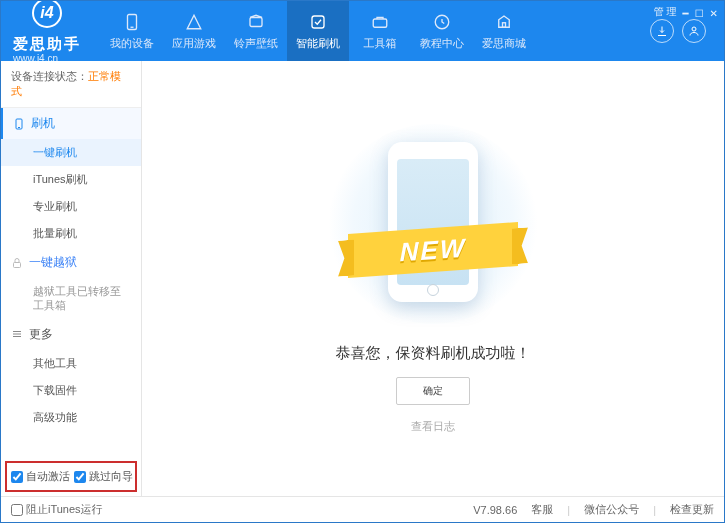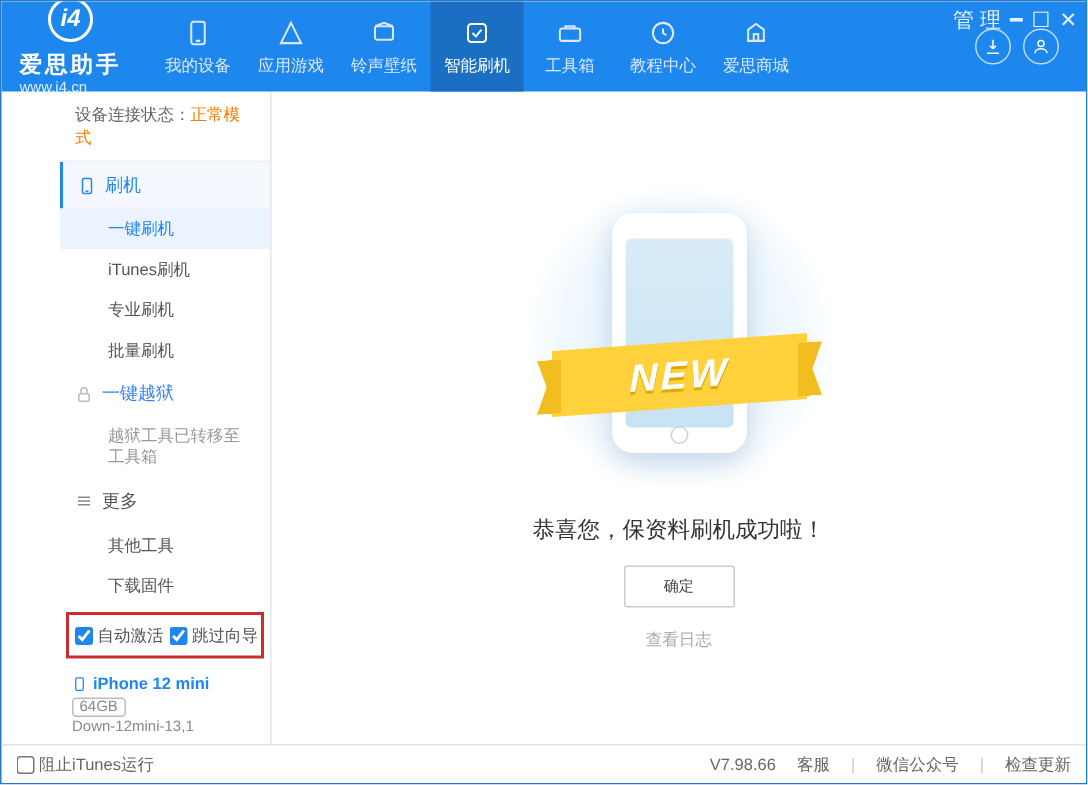--- a/index.html
+++ b/index.html
@@ -8,25 +8,25 @@
 .titlebar { height: 60px; background: #1d87ee; color: #fff; display: flex; align-items: center; padding: 0 8px 0 12px; position: relative; }
 .logo-wrap { display: flex; align-items: center; gap: 8px; flex-direction: column; }
 .logo-circle { width: 30px; height: 30px; border: 2px solid #fff; border-radius: 50%; display: flex; align-items: center; justify-content: center; font-style: italic; font-weight: bold; font-size: 16px; }
 .logo-text { display: flex; flex-direction: column; line-height: 1.1; }
 .app-name { font-size: 15px; font-weight: bold; letter-spacing: 2px; }
 .url { font-size: 10px; opacity: .85; }
 .nav { display: flex; margin-left: 20px; height: 100%; }
 .nav-item { width: 62px; display: flex; flex-direction: column; align-items: center; justify-content: center; font-size: 11px; gap: 4px; cursor: pointer; color: #dce8fa; }
 .nav-item.active { background: #1a6fc2; color: #fff; }
 .nav-icon { width: 20px; height: 20px; display: flex; align-items: center; justify-content: center; }
-.win-ctrls { position: absolute; top: 4px; right: 6px; display: flex; gap: 6px; font-size: 14px; align-items: flex-start; color: #e6f0fb; }
+.win-ctrls { position: absolute; top: 4px; right: 6px; display: flex; gap: 6px; font-size: 10px; align-items: flex-end; color: #e6f0fb; }
 .win-ctrls span { cursor: pointer; }
 .circ-btns { display: flex; gap: 8px; margin-left: auto; padding-right: 10px; }
 .circ-btn { width: 24px; height: 24px; border: 1.5px solid rgba(255,255,255,.7); border-radius: 50%; display: flex; align-items: center; justify-content: center; cursor: pointer; }
-.body { flex: 1; display: flex; min-height: 0; padding-left: 39px; }
+.body { flex: 1; display: flex; min-height: 0; }
 .sidebar { width: 141px; border-right: 1px solid #e5e5e5; display: flex; flex-direction: column; font-size: 12px; color: #555; }
 .conn-status { padding: 8px 10px; border-bottom: 1px solid #eee; font-size: 11px; color: #666; }
 .conn-status .val { color: #ff7b00; }
 .sidelist { flex: 1; overflow: hidden; }
 .side-head { display: flex; align-items: center; gap: 6px; padding: 7px 10px; cursor: pointer; }
 .side-head svg { width: 12px; height: 12px; }
 .side-head.active-head { border-left: 2px solid #1d87ee; color: #1d87ee; background: #f5f9ff; }
 .side-sub { padding: 6px 10px 6px 32px; cursor: pointer; color: #555; font-size: 11px; }
 .side-sub.active { color: #1d87ee; background: #eaf3fe; }
 .side-note { font-size: 11px; color: #999; padding: 6px 10px 6px 32px; line-height: 1.3; }
@@ -202,30 +202,20 @@
         <label class="ck">
             <input type="checkbox" checked="" style="">
             <span>自动激活</span>
           </label>
         <label class="ck">
             <input type="checkbox" checked="" style="">
             <span>跳过向导</span>
           </label>
       </div>
 
-      <div class="device-box">
-        <div class="device-name">
-          <svg width="10" height="14" viewBox="0 0 24 24" fill="none" stroke="#1d87ee" stroke-width="2">
-              <rect x="6" y="2" width="12" height="20" rx="2"></rect>
-            </svg>
-          <span>iPhone 12 mini</span>
-        </div>
-        <span class="badge">64GB</span>
-        <div class="device-sub">Down-12mini-13,1</div>
-      </div>
     </div>
 
     <div class="main">
       <div class="illus">
         <div class="halo"></div>
         <div class="phone">
           <div class="phone-screen"></div>
           <div class="home-btn"></div>
         </div>
         <div class="ribbon">NEW</div>

